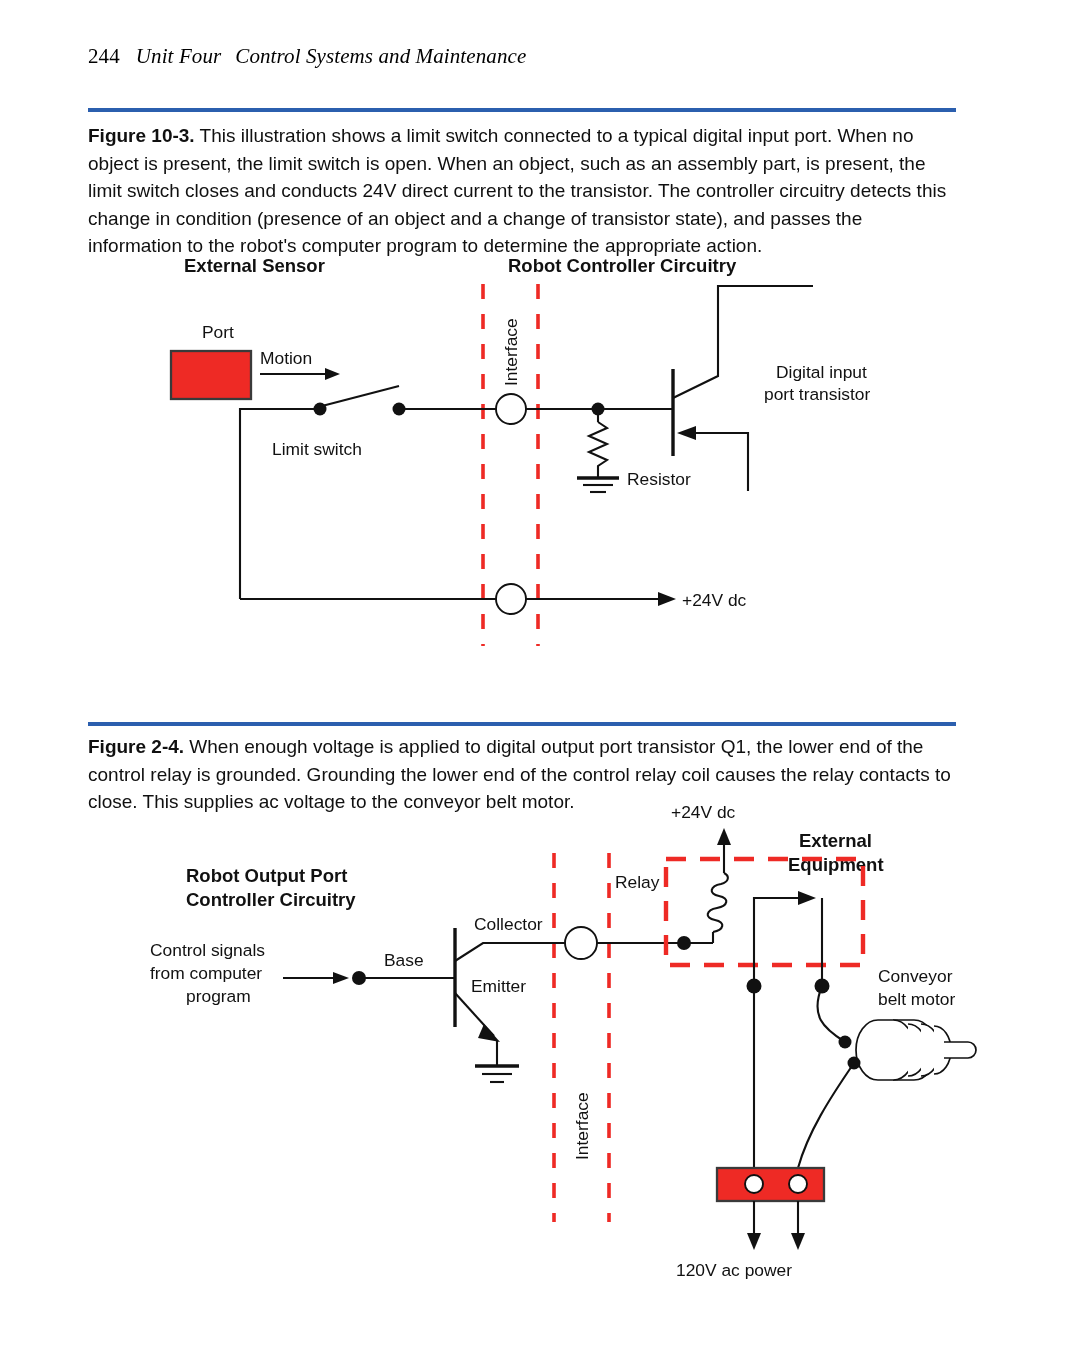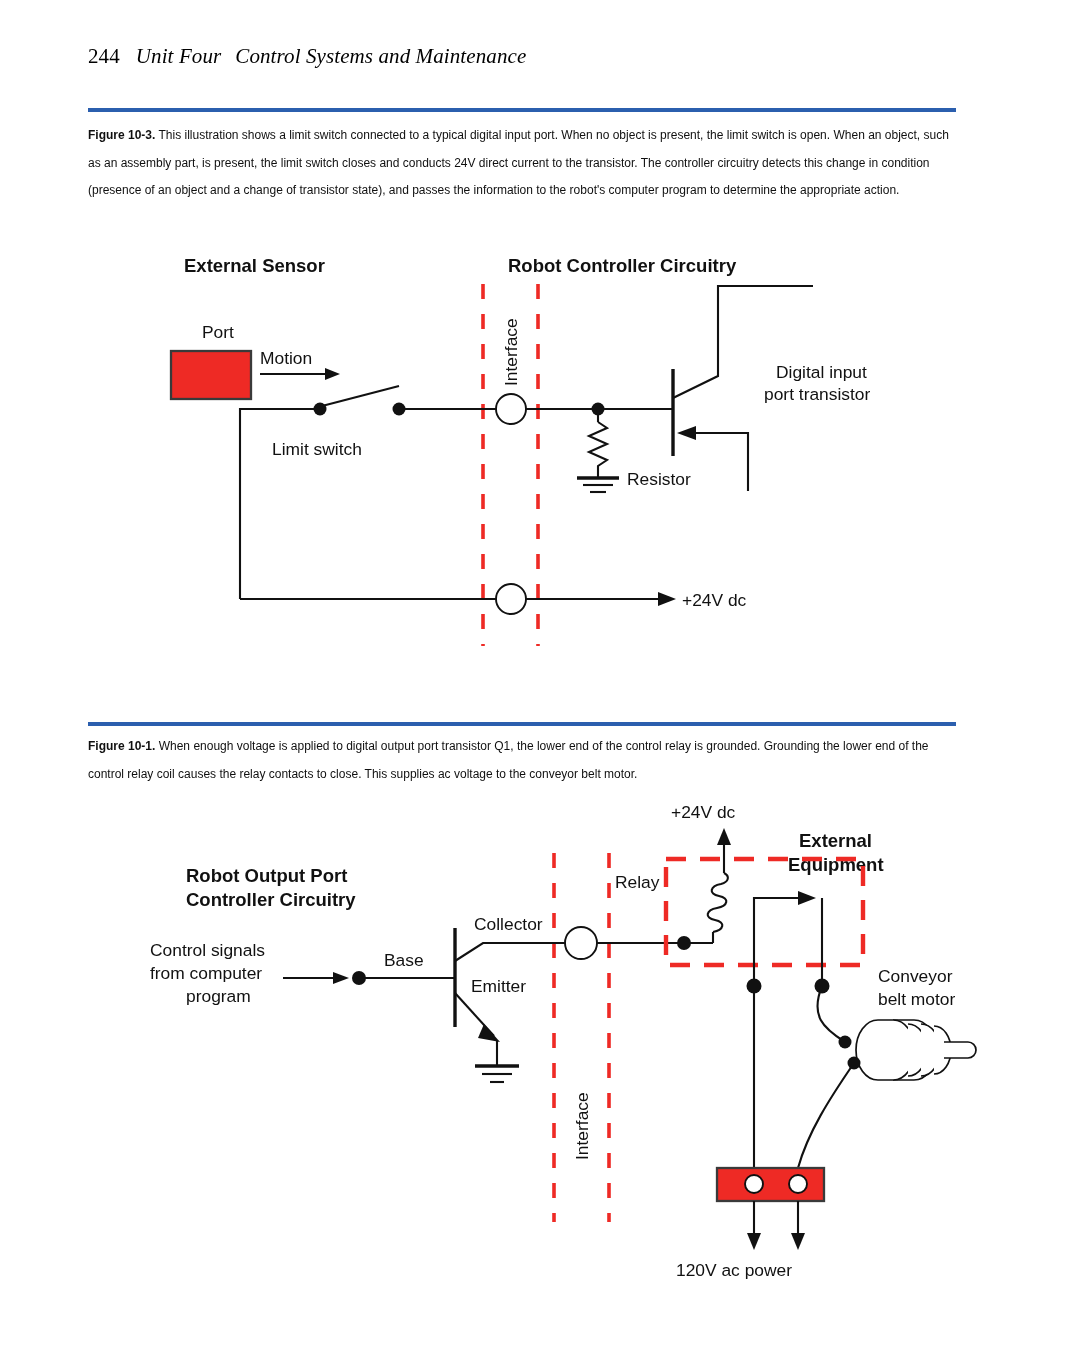--- a/index.html
+++ b/index.html
@@ -51,21 +51,21 @@
     background: #2b5fae;
   }
   .rule.r1 { top: 108px; }
   .rule.r2 { top: 722px; }
 
   
   .caption {
     position: absolute;
     left: 88px;
     width: 870px;
-    font-size: 12px;
+    font-size: 19px;
     line-height: 27.5px;
     color: #101010;
   }
   .caption .figno {
     font-weight: bold;
   }
   .cap1 { top: 122px; }
   .cap2 { top: 733px; }
 
   
@@ -196,21 +196,21 @@
 
       <path class="wire" d="M 152 353 L 411 353"></path>
       <circle class="term-circle" cx="423" cy="353" r="15"></circle>
       <path class="wire" d="M 437 353 L 570 353"></path>
       <path class="node" d="M 570 346 L 588 353 L 570 360 Z"></path>
       <text class="t-lbl" x="594" y="360">+24V dc</text>
 
     </svg>
   </div>
 
-  <div class="caption cap2"><span class="figno">Figure 10-1.</span><span> When enough voltage is applied to digital output port transistor Q1, the lower end of the control relay is grounded. Grounding the lower end of the control relay coil causes the relay contacts to close. This supplies ac voltage to the conveyor belt motor.</span></div>
+  <div class="caption cap2"><span class="figno">Figure 2-4.</span><span> When enough voltage is applied to digital output port transistor Q1, the lower end of the control relay is grounded. Grounding the lower end of the control relay coil causes the relay contacts to close. This supplies ac voltage to the conveyor belt motor.</span></div>
 
   <div class="figure fig2">
     <svg width="960" height="470" viewBox="0 0 960 470">
 
       <text class="t-head" x="98" y="62">Robot Output Port</text>
       <text class="t-head" x="98" y="86">Controller Circuitry</text>
       <text class="t-head" x="711" y="27">External</text>
       <text class="t-head" x="700" y="51">Equipment</text>
 
       <path class="dash-red" d="M 466 33 L 466 402"></path>

